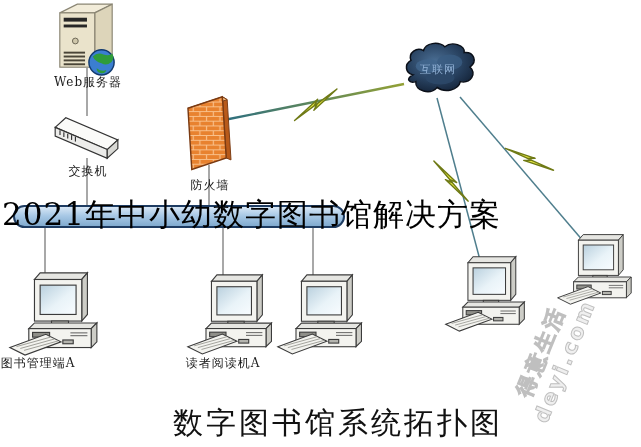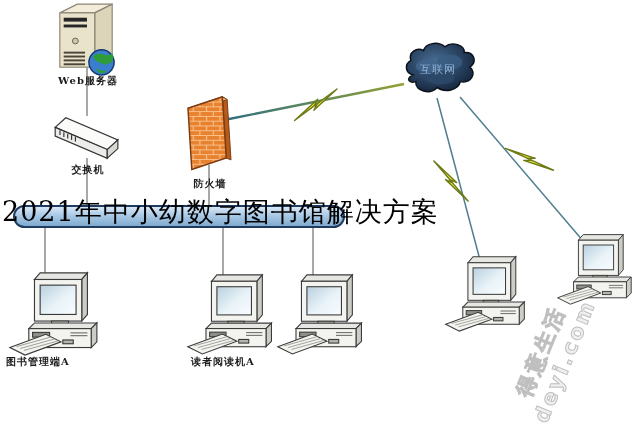--- a/index.html
+++ b/index.html
@@ -3,29 +3,29 @@
 <meta charset="utf-8">
 <style>
   html,body{margin:0;padding:0;}
   #stage{
     position:relative;width:641px;height:447px;background:#ffffff;overflow:hidden;
     font-family:"DejaVu Serif","Liberation Serif",serif;
   }
   .abs{position:absolute;}
   .node-label{
     position:absolute;transform:translateX(-50%);white-space:nowrap;
-    font-size:10px;color:#1c1c1c;letter-spacing:1px;font-weight:bold;
+    font-size:12px;color:#1c1c1c;letter-spacing:1px;
   }
   .cloud-label{
     position:absolute;transform:translate(-50%,-50%);white-space:nowrap;
     font-size:11px;color:#92b2d6;letter-spacing:1px;
   }
   .overlay-title{
     position:absolute;left:2px;top:194px;white-space:nowrap;
-    font-size:27px;color:#000;letter-spacing:1px;font-weight:400;
+    font-size:31px;color:#000;letter-spacing:1px;font-weight:400;
   }
   .diagram-title{
     position:absolute;left:338px;top:403px;transform:translateX(-50%);
     white-space:nowrap;font-size:30px;color:#111;letter-spacing:3px;
   }
   .watermark{
     position:absolute;left:478px;top:330px;width:150px;
     transform:rotate(-68deg);transform-origin:50% 50%;
     font-family:"DejaVu Sans","Liberation Sans",sans-serif;
     font-size:21px;font-weight:bold;letter-spacing:3px;line-height:1.25;
@@ -187,19 +187,20 @@
 
   <div class="node-label" style="left:88px;top:74px">Web服务器</div>
   <div class="node-label" style="left:88px;top:163px">交换机</div>
   <div class="node-label" style="left:210px;top:177px">防火墙</div>
   <div class="cloud-label" style="left:438px;top:69px">互联网</div>
   <div class="node-label" style="left:223px;top:355px">读者阅读机A</div>
   <div class="node-label" style="left:38px;top:355px">图书管理端A</div>
 
   <div class="overlay-title">2021年中小幼数字图书馆解决方案</div>
 
+  <div class="diagram-title">数字图书馆系统拓扑图</div>
 
   <div class="watermark">
     <div>得意生活</div>
     <div>deyi.com</div>
   </div>
 
 </div>
 
 </body></html>

